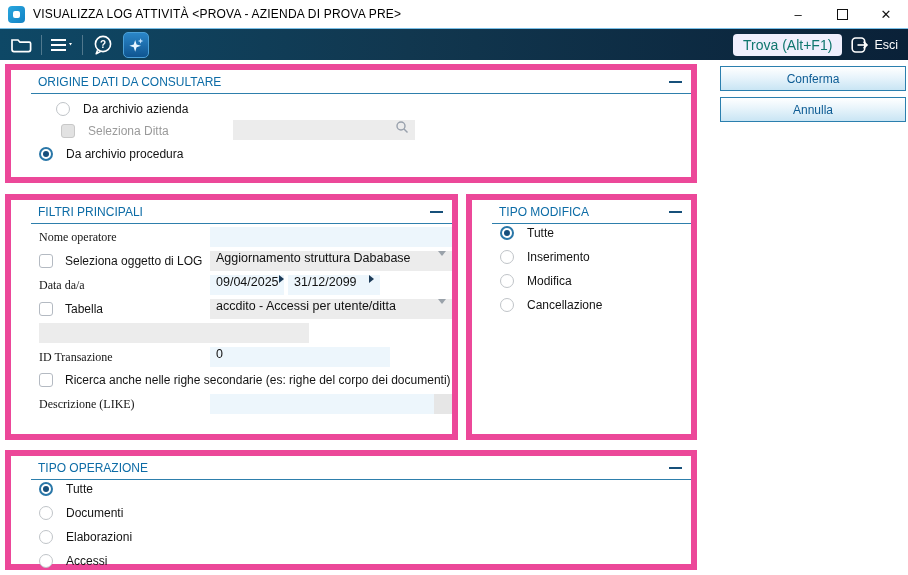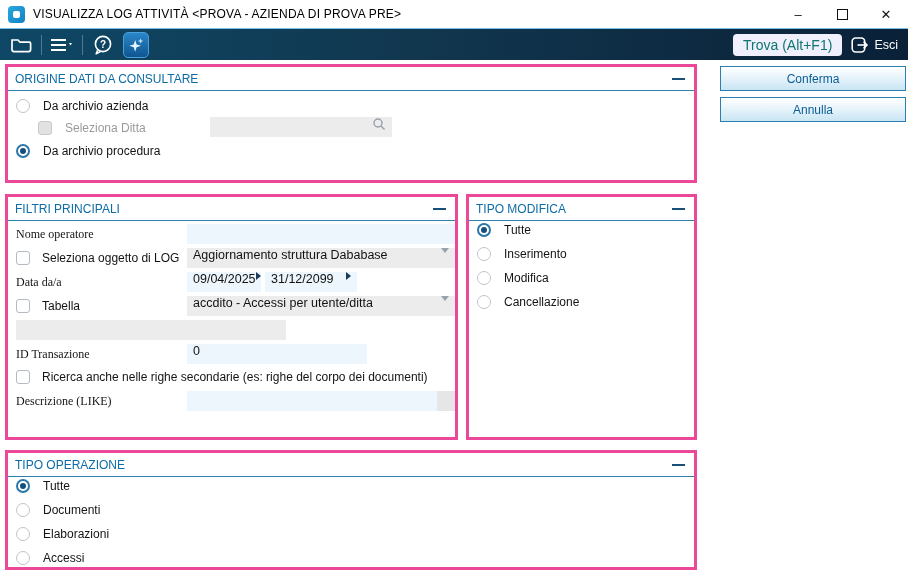--- a/index.html
+++ b/index.html
@@ -21,21 +21,21 @@
     border-top:1px solid #79c0e8;display:flex;align-items:center;padding:0 8px;box-sizing:border-box;gap:7px;}
   .tb-sep{width:1px;height:20px;background:rgba(255,255,255,.28);}
   .tb-icon{display:flex;align-items:center;justify-content:center;width:26px;height:26px;}
   .sparkle-btn{width:26px;height:26px;border-radius:5px;border:1px solid #4aa0d8;
     background:linear-gradient(180deg,#2a86c8,#0f5591);display:flex;align-items:center;justify-content:center;box-sizing:border-box;}
   .tb-spacer{flex:1;}
   .trova-btn{background:#efeffd;color:#0f766e;border:none;border-radius:4px;height:22px;padding:0 10px;
     font-size:14px;font-family:inherit;display:flex;align-items:center;}
   .esci{display:flex;align-items:center;gap:5px;color:#fff;font-size:12.5px;padding-right:2px;}
   
-  .group{position:absolute;border:3px solid #ec4899;background:#fff;box-sizing:border-box;}
+  .group{position:absolute;border:6px solid #ec4899;background:#fff;box-sizing:border-box;padding-left:20px;}
   .ghead{height:23px;display:flex;align-items:center;justify-content:space-between;
     padding:0 7px;border-bottom:1px solid #2e7fac;color:#0d6ca6;font-size:12px;}
   .dash{width:13px;height:0;border-top:2px solid #17507a;margin-right:2px;}
   .gbody{position:relative;}
   
   .radio{width:14px;height:14px;border-radius:50%;border:1px solid #c0c4c8;background:#fff;box-sizing:border-box;flex:none;}
   .radio.sel{border:2px solid #2a77a8;display:flex;align-items:center;justify-content:center;}
   .radio.sel::after{content:"";width:6px;height:6px;border-radius:50%;background:#174f7c;}
   .check{width:14px;height:14px;border:1px solid #b4bac2;border-radius:3px;background:#fff;box-sizing:border-box;flex:none;}
   .check.dis{background:#e2e2e2;border-color:#c8c8c8;}
@@ -125,21 +125,21 @@
     <span>Esci</span>
   </div>
 </div>
 
 <div class="group" style="left:5px;top:64px;width:692px;height:119px;">
   <div class="ghead">
     <span>ORIGINE DATI DA CONSULTARE</span>
     <span class="dash"></span>
   </div>
   <div class="gbody" style="height:94px;">
-    <div class="optrow" style="left:8px;top:6px;">
+    <div class="optrow" style="left:25px;top:6px;">
       <span class="radio"></span>
       <span class="lbl">Da archivio azienda</span>
     </div>
     <div class="optrow" style="left:30px;top:28px;">
       <span class="check dis"></span>
       <span class="lbl dis">Seleziona Ditta</span>
     </div>
     <div class="fld grayf" style="position:absolute;left:202px;top:26px;width:182px;justify-content:space-between;">
       <span></span>
       <svg width="14" height="14" viewBox="0 0 14 14">

